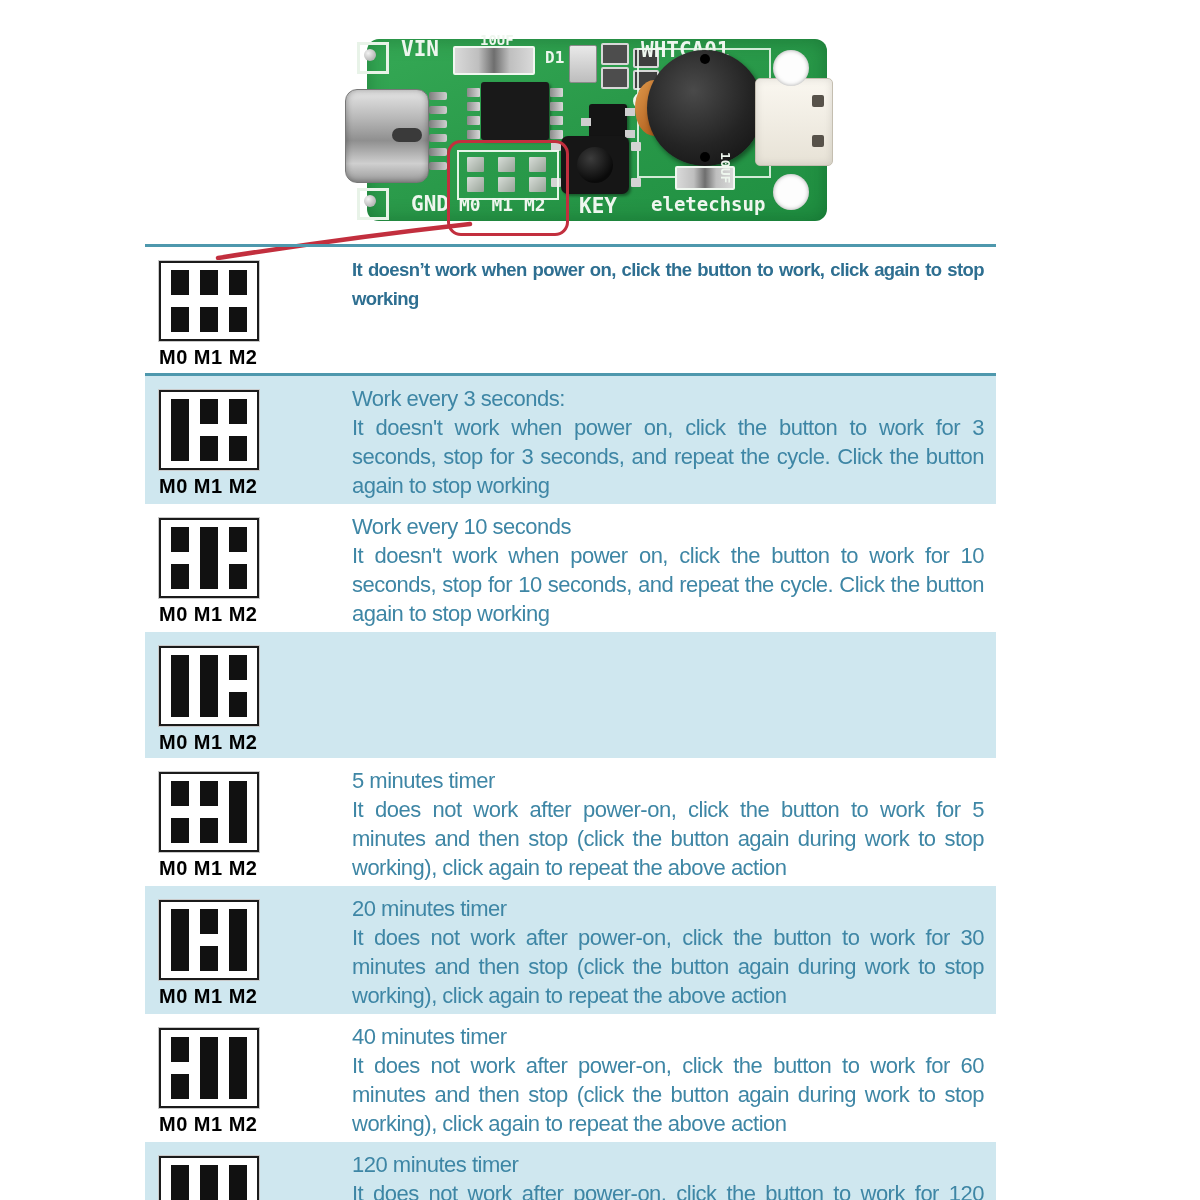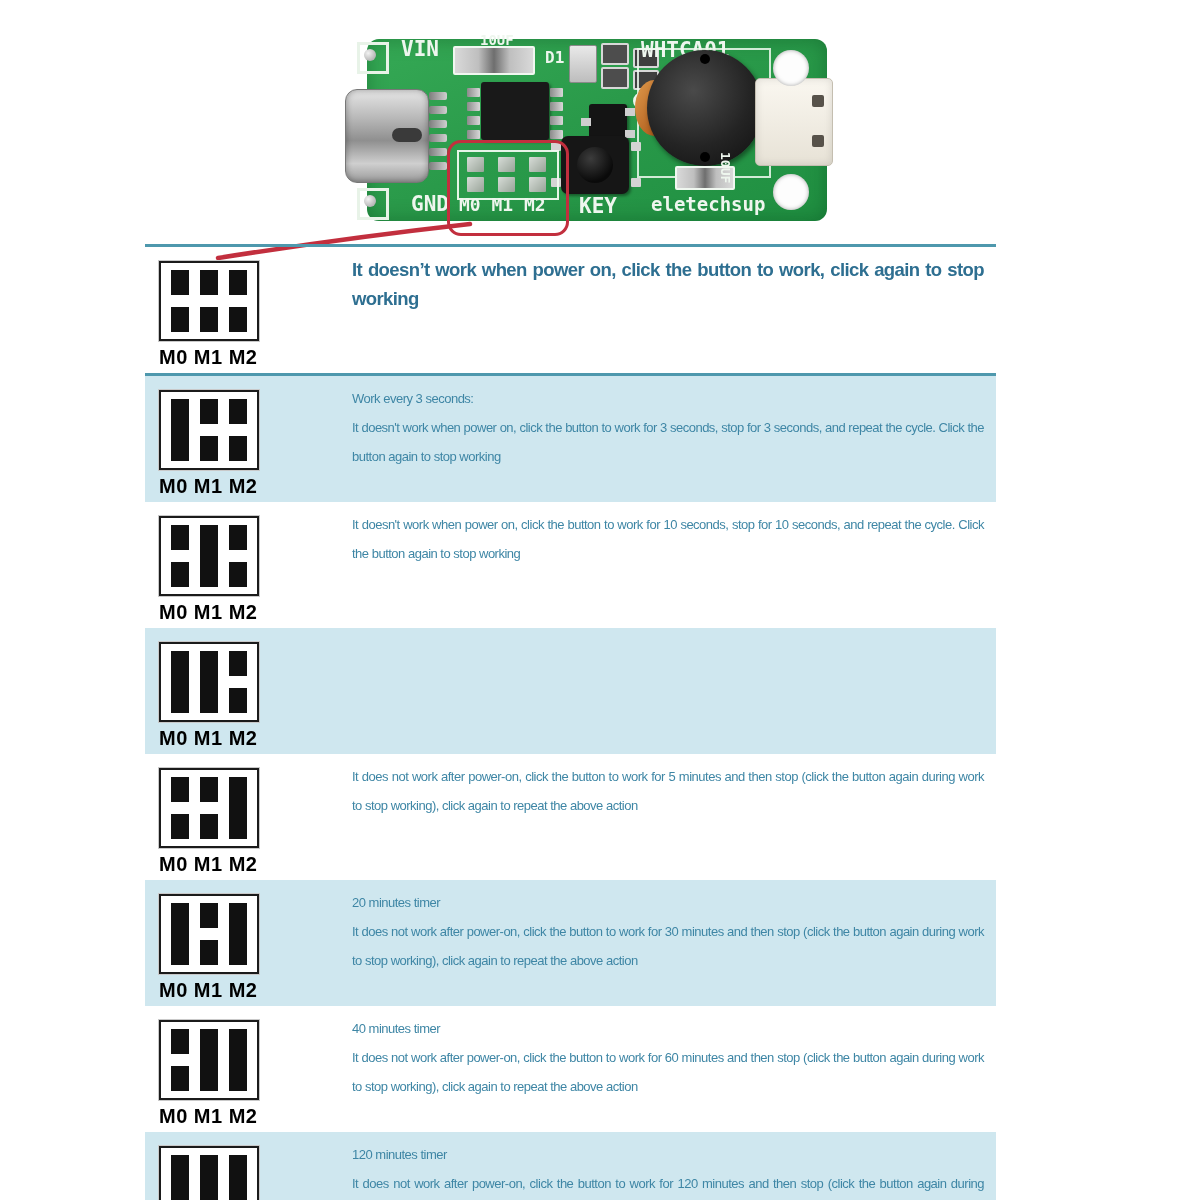--- a/index.html
+++ b/index.html
@@ -56,21 +56,21 @@
   .row{display:flex;padding:4px 12px 4px 14px;box-sizing:border-box;}
   .row.shaded{background:var(--shaded);}
   .row.first{border-bottom:3px solid var(--accent);}
   .icon-col{flex:0 0 193px;padding-top:10px;}
   .padbox{width:100px;height:80px;background:#fff;border:2px solid #1b1b1b;box-shadow:0 0 0 1px #c9c9c9;
           box-sizing:border-box;display:flex;justify-content:space-between;padding:7px 10px;}
   .padcol{width:18px;display:flex;flex-direction:column;justify-content:space-between;}
   .padcol.short{background:#111;}
   .padcol .sq{height:25px;background:#111;}
   .pad-label{margin-top:5px;font-weight:bold;font-size:20px;color:#000;letter-spacing:.5px;width:108px;}
-  .text-col{flex:1;font-size:13px;line-height:29px;letter-spacing:-0.5px;color:var(--text);
+  .text-col{flex:1;font-size:22px;line-height:29px;letter-spacing:-0.5px;color:var(--text);
             text-align:justify;padding-top:4px;}
   .text-col .title{display:block;}
   .row.bold .text-col{font-weight:bold;color:var(--boldtext);font-size:18.5px;letter-spacing:-0.6px;}
 </style>
 </head>
 <body>
 
 <div id="stage">
 
   <div id="pcb">
@@ -220,20 +220,21 @@
             </div>
             <div class="padcol short"></div>
             <div class="padcol open">
               <div class="sq"></div>
               <div class="sq"></div>
             </div>
           </div>
         <div class="pad-label">M0 M1 M2</div>
       </div>
       <div class="text-col">
+        <span class="title">Work every 10 seconds</span>
         <span class="body">It doesn't work when power on, click the button to work for 10 seconds, stop for 10 seconds, and repeat the cycle. Click the button again to stop working</span>
       </div>
     </div>
 
     <div class="row shaded">
       <div class="icon-col">
         <div class="padbox">
             <div class="padcol short"></div>
             <div class="padcol short"></div>
             <div class="padcol open">
@@ -254,20 +255,21 @@
             </div>
             <div class="padcol open">
               <div class="sq"></div>
               <div class="sq"></div>
             </div>
             <div class="padcol short"></div>
           </div>
         <div class="pad-label">M0 M1 M2</div>
       </div>
       <div class="text-col">
+        <span class="title">5 minutes timer</span>
         <span class="body">It does not work after power-on, click the button to work for 5 minutes and then stop (click the button again during work to stop working), click again to repeat the above action</span>
       </div>
     </div>
 
     <div class="row shaded">
       <div class="icon-col">
         <div class="padbox">
             <div class="padcol short"></div>
             <div class="padcol open">
               <div class="sq"></div>

